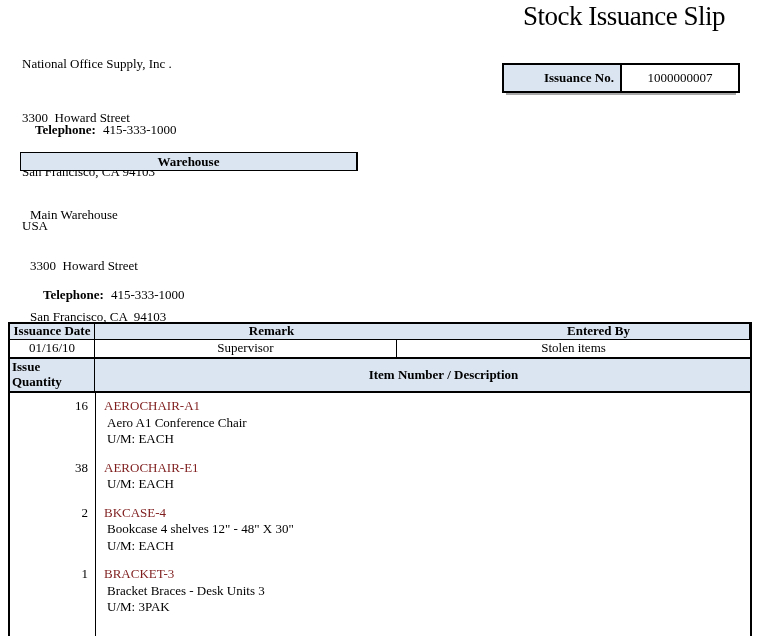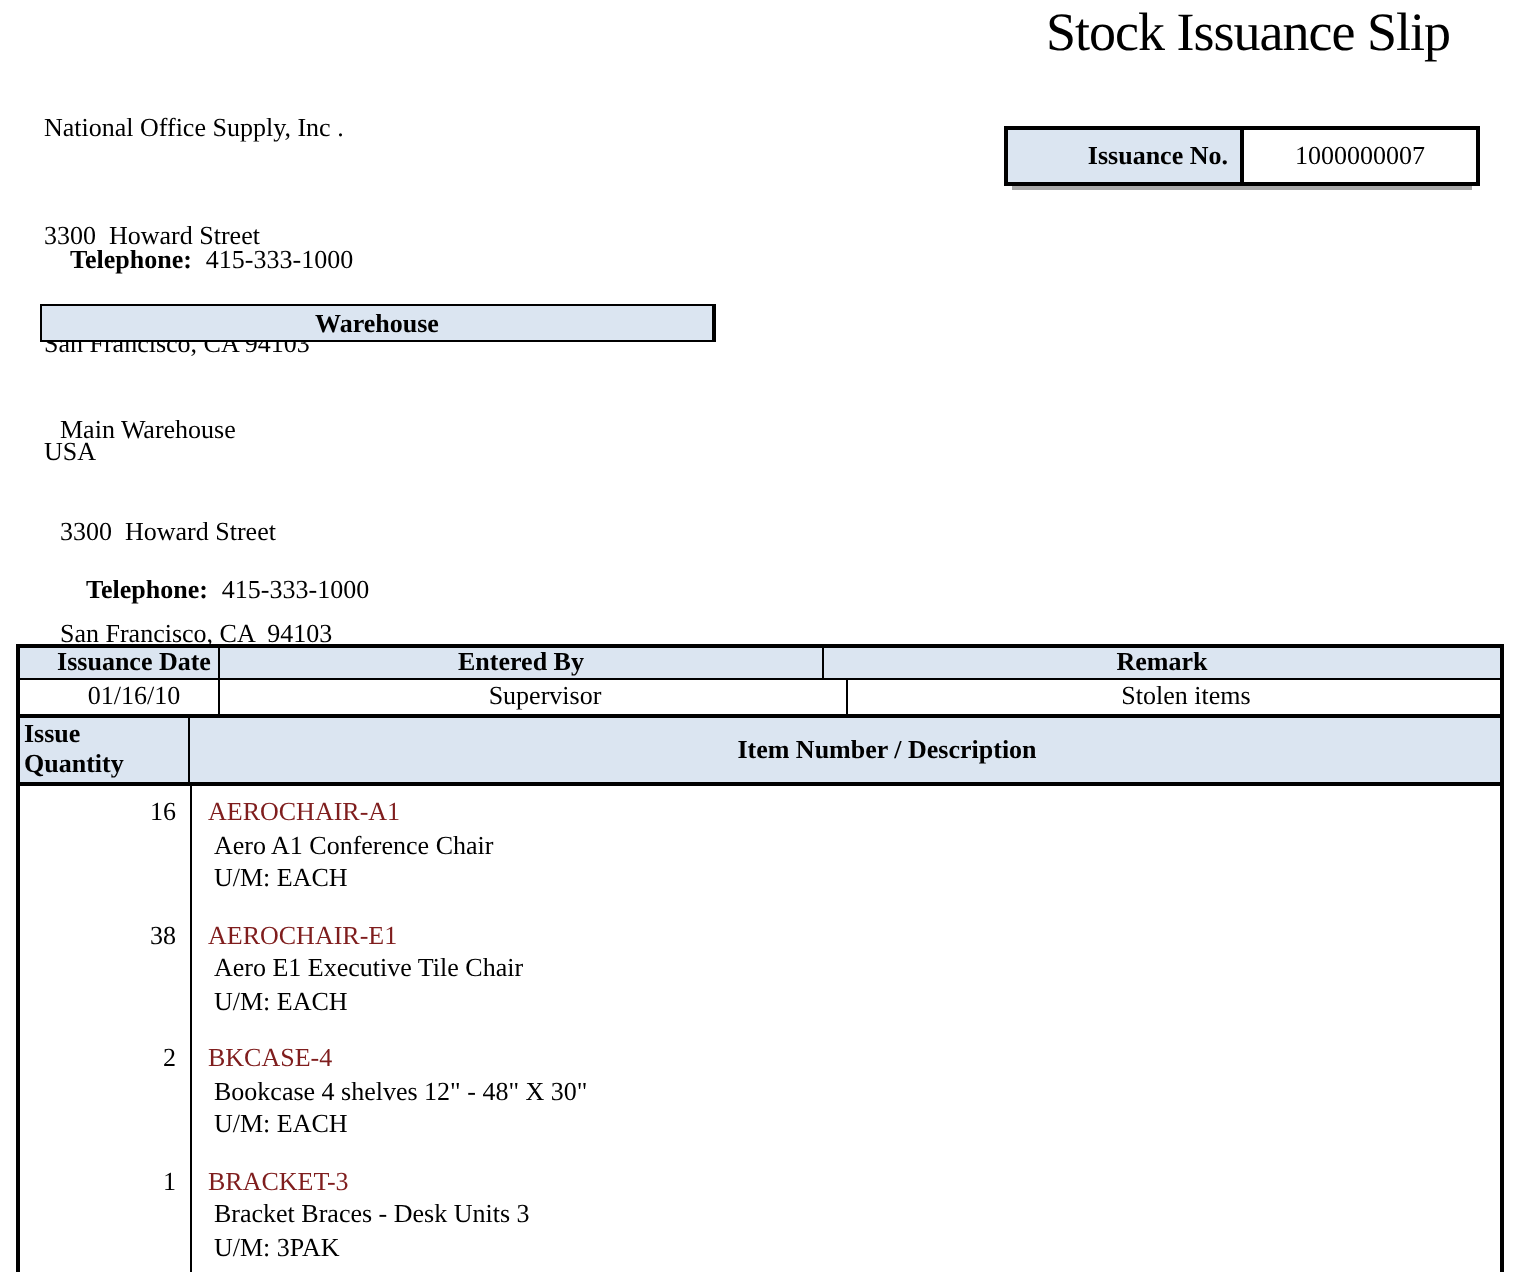--- a/index.html
+++ b/index.html
@@ -62,31 +62,30 @@
   }
 
   
   .main-table {
     position: absolute; left: 8px; top: 322px; width: 744px; height: 360px;
     box-sizing: border-box; border: 2px solid #000;
     display: flex; flex-direction: column; background: #fff;
   }
   .t-row { display: flex; flex-shrink: 0; }
   .t-row .cell { box-sizing: border-box; text-align: center; overflow: hidden; }
-  .c1 { width: 85px; border-right: 1px solid #000; margin-left: 15px; }
+  .c1 { width: 85px; border-right: 1px solid #000; }
   .c2 { width: 302px; border-right: 1px solid #000; }
   .c3 { flex: 1; }
   .row-header1 {
     background: #dbe5f1; font-weight: bold;
     height: 15px; line-height: 14px; border-bottom: 1px solid #000;
   }
   .row-data {
     background: #fff; height: 17px; line-height: 15px;
     border-bottom: 2px solid #000;
-    gap: 12px;
   }
   .row-header2 {
     background: #dbe5f1; font-weight: bold;
     height: 32px; border-bottom: 2px solid #000; gap: 42px;
   }
   .qty-header {
     width: 85px; box-sizing: border-box; border-right: 1px solid #000;
     text-align: left; padding: 0 2px; line-height: 15px;
   }
   .item-header {
@@ -138,22 +137,22 @@
     <div>USA</div>
   </div>
   <div class="phone-line warehouse-phone">
     <span class="phone-label">Telephone:</span><span class="phone-value">415-333-1000</span>
   </div>
 
   <div class="main-table">
 
     <div class="t-row row-header1">
       <div class="cell c1">Issuance Date</div>
+      <div class="cell c3">Remark</div>
       <div class="cell c2">Entered By</div>
-      <div class="cell c3">Remark</div>
     </div>
 
     <div class="t-row row-data">
       <div class="cell c1">01/16/10</div>
       <div class="cell c2">Supervisor</div>
       <div class="cell c3">Stolen items</div>
     </div>
 
     <div class="t-row row-header2">
       <div class="qty-header">Issue Quantity</div>
@@ -169,21 +168,20 @@
           <div class="item-number">AEROCHAIR-A1</div>
           <div class="item-desc">Aero A1 Conference Chair</div>
           <div class="item-uom">U/M: EACH</div>
         </div>
       </div>
 
       <div class="item-row">
         <div class="item-qty">38</div>
         <div class="item-main">
           <div class="item-number">AEROCHAIR-E1</div>
-          <div class="item-desc">Aero E1 Executive Tile Chair</div>
           <div class="item-uom">U/M: EACH</div>
         </div>
       </div>
 
       <div class="item-row">
         <div class="item-qty">2</div>
         <div class="item-main">
           <div class="item-number">BKCASE-4</div>
           <div class="item-desc">Bookcase 4 shelves 12" - 48" X 30"</div>
           <div class="item-uom">U/M: EACH</div>

